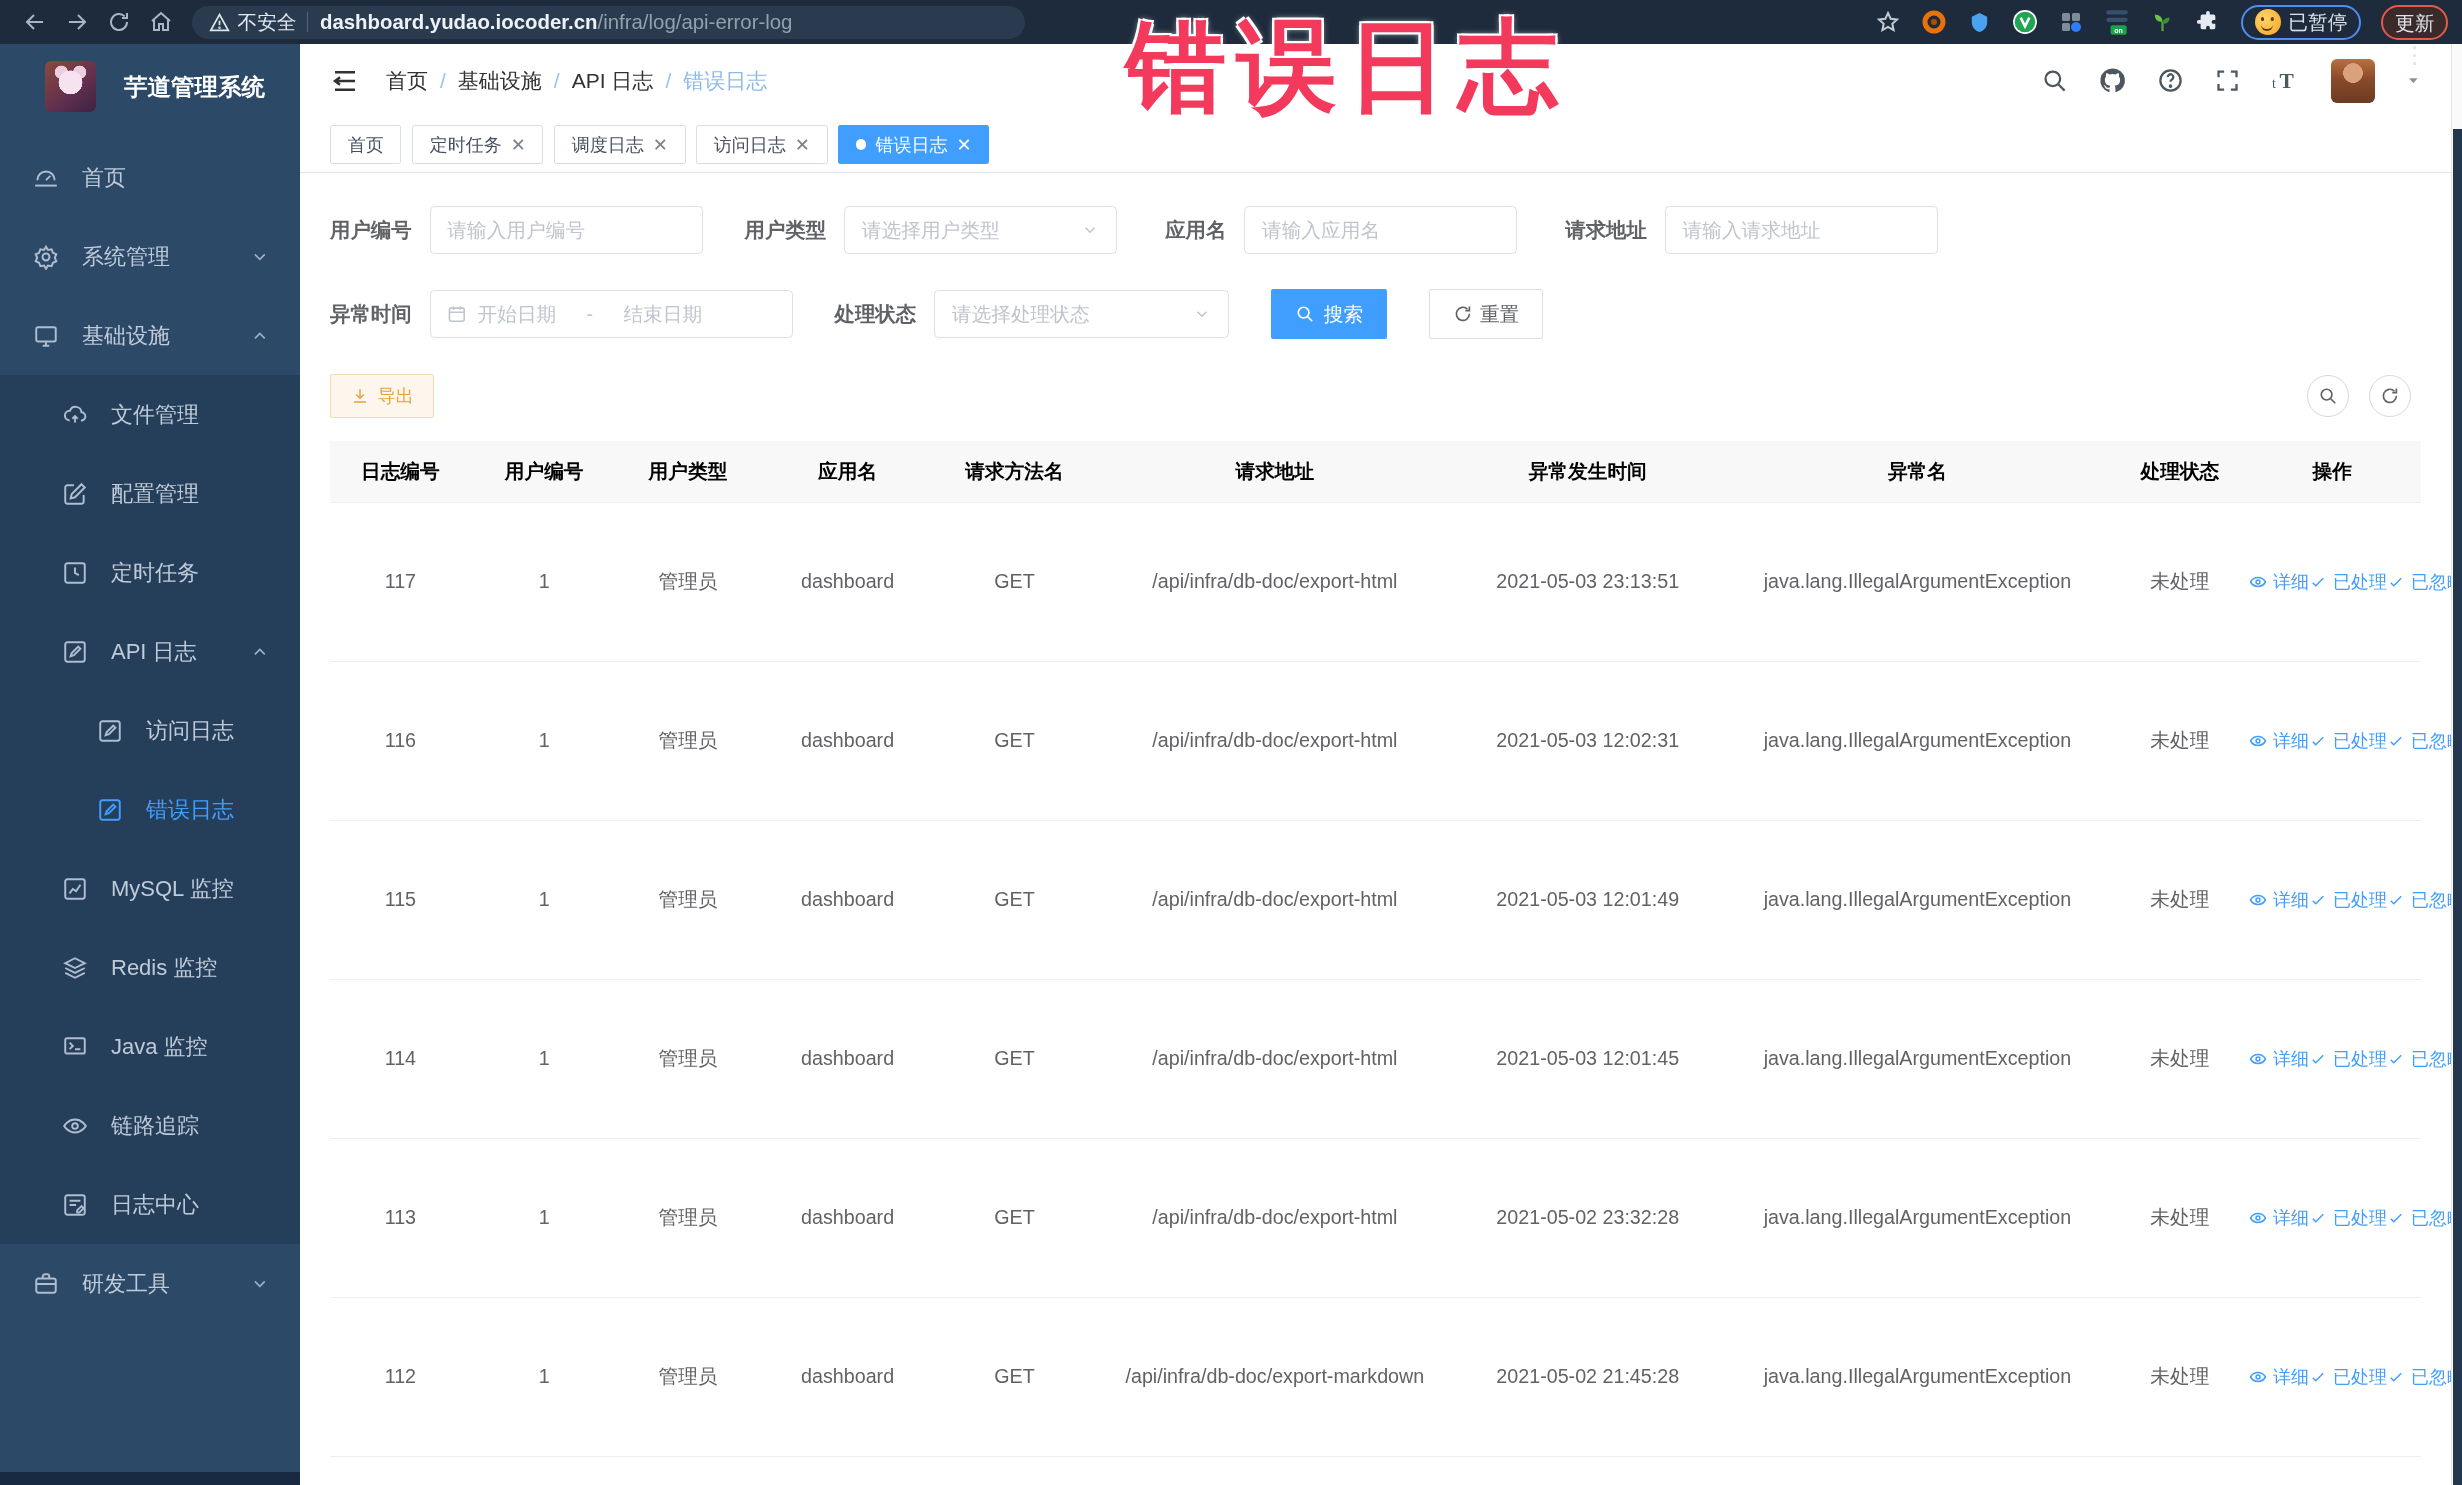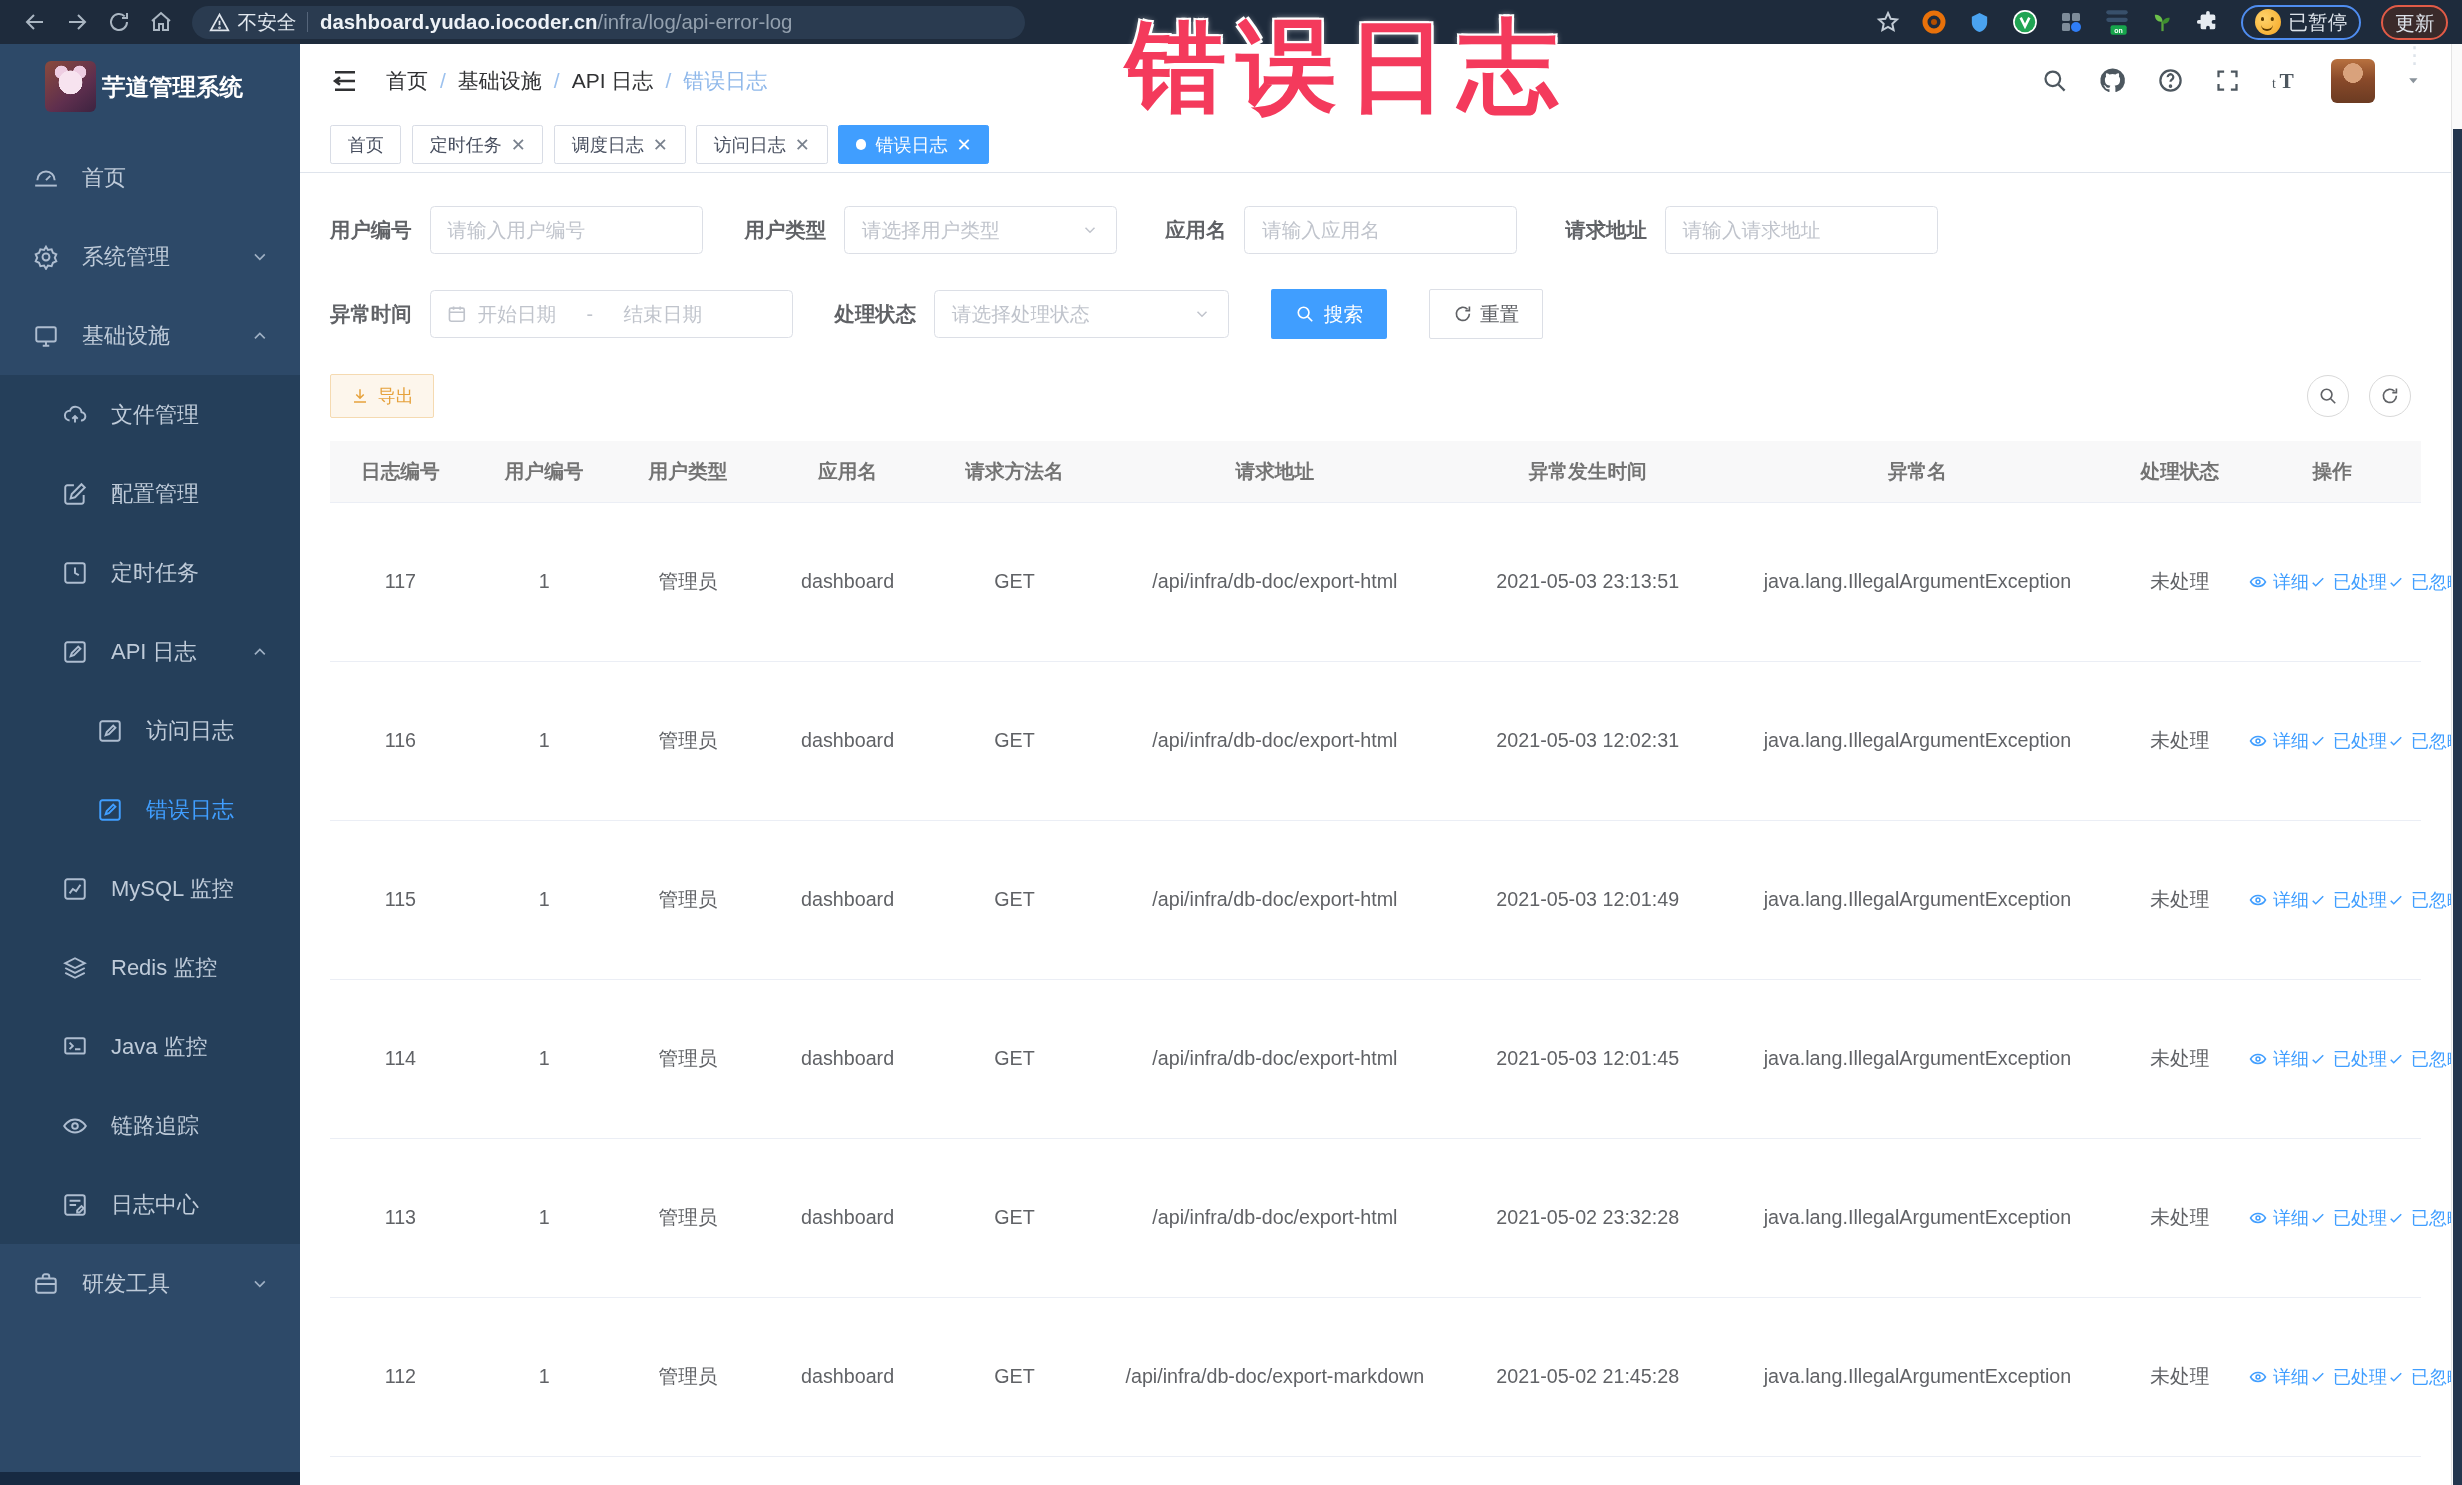--- a/index.html
+++ b/index.html
@@ -26,21 +26,21 @@
   .emoji-face:before { content:""; position:absolute; left:6px; top:8.3px; width:3.8px; height:3.8px; border-radius:50%; background:#5c3a00; box-shadow:9.8px 0 0 #5c3a00; }
   .emoji-face:after { content:""; position:absolute; left:6.8px; top:15px; width:12px; height:5.3px; border-bottom:2.3px solid #5c3a00; border-radius:0 0 7.6px 7.6px; }
   .kebab { color:#dde3ea; font-size:23px; letter-spacing:0; line-height:1; }
 
   
   .annotation { position:absolute; left:1126px; top:13.6px; z-index:50; font-size:100px; font-weight:700; color:#f43a5c; letter-spacing:10.6px; line-height:1.05;
     text-shadow:-2.3px -2.3px 0 #fff,2.3px -2.3px 0 #fff,-2.3px 2.3px 0 #fff,2.3px 2.3px 0 #fff,0 0 7.6px rgba(255,255,255,.9); pointer-events:none; }
 
   
   .sidebar { position:absolute; top:44px; left:0; width:300px; bottom:0; background:#2d4968; overflow:hidden; }
-  .logo-row { height:85px; display:flex; align-items:center; padding-left:45px; gap:6px; }
+  .logo-row { height:85px; display:flex; align-items:center; padding-left:45px; gap:28px; }
   .logo-img { width:51px; height:51px; border-radius:6px; background:
       radial-gradient(circle at 50% 42%, #f7e3ef 0 30%, transparent 31%),
       radial-gradient(circle at 32% 22%, #eecde2 0 12%, transparent 13%),
       radial-gradient(circle at 68% 22%, #eecde2 0 12%, transparent 13%),
       linear-gradient(140deg,#8a4a3c,#5f2f4e 60%,#3c2340); }
   .logo-title { font-size:23.5px; font-weight:700; color:#ffffff; }
   .menu { padding-top:9px; }
   .m-item { height:79px; display:flex; align-items:center; gap:23px; padding-left:33px; color:#bfcbd9; font-size:22px; position:relative; cursor:pointer; }
   .m-item .mi { color:#aebdd0; flex:0 0 auto; }
   .m-item .chev { position:absolute; right:30px; color:#9fb0c4; }
@@ -84,21 +84,21 @@
   .btn { height:50px; display:inline-flex; align-items:center; gap:9px; padding:0 23px; border-radius:2px; font-size:19.7px; cursor:pointer; border:0.8px solid transparent; white-space:nowrap; }
   .btn-primary { background:#409eff; color:#fff; }
   .btn-plain { background:#fff; border-color:#dcdfe6; color:#606266;gap:7px; }
   .btn-warning { background:#fdf6ec; border-color:#f5dab1; color:#e6a23c; height:44px; font-size:18px; padding:0 19.7px; }
 
   .toolbar { display:flex; align-items:center; justify-content:space-between; margin-bottom:23px; }
   .circle-group { display:flex; gap:19.7px; margin-right:10.6px; }
   .circle-btn { width:42px; height:42px; border-radius:50%; border:0.8px solid #d9d9d9; background:#fff; color:#606266; display:flex; align-items:center; justify-content:center; cursor:pointer; }
 
   table.data { width:100%; border-collapse:collapse; table-layout:fixed; }
-  table.data th { background:#f8f8f9; color:#737373; font-size:19.7px; font-weight:700; height:61px; border-bottom:0.8px solid #ebeef5; text-align:center; padding:0 6px; }
+  table.data th { background:#f8f8f9; color:#000000; font-size:19.7px; font-weight:700; height:61px; border-bottom:0.8px solid #ebeef5; text-align:center; padding:0 6px; }
   table.data td { color:#606266; font-size:19.7px; text-align:center; height:159px; border-bottom:0.8px solid #ebeef5; padding:0 6px; word-break:break-all; }
   .act-stack { display:flex; flex-direction:row; align-items:center; }
   .act-link { color:#409eff; font-size:18px; display:inline-flex; align-items:center; gap:6px; cursor:pointer; white-space:nowrap; }
 
   
   .scrollbar { position:absolute; top:44px; right:0; width:10.6px; bottom:0; background:#fafafa; border-left:0.8px solid #e4e4e4; }
   .scroll-thumb { position:absolute; top:85px; bottom:0; left:0.8px; right:0; background:#24364e; }
 </style>
 </head>
 <body>

